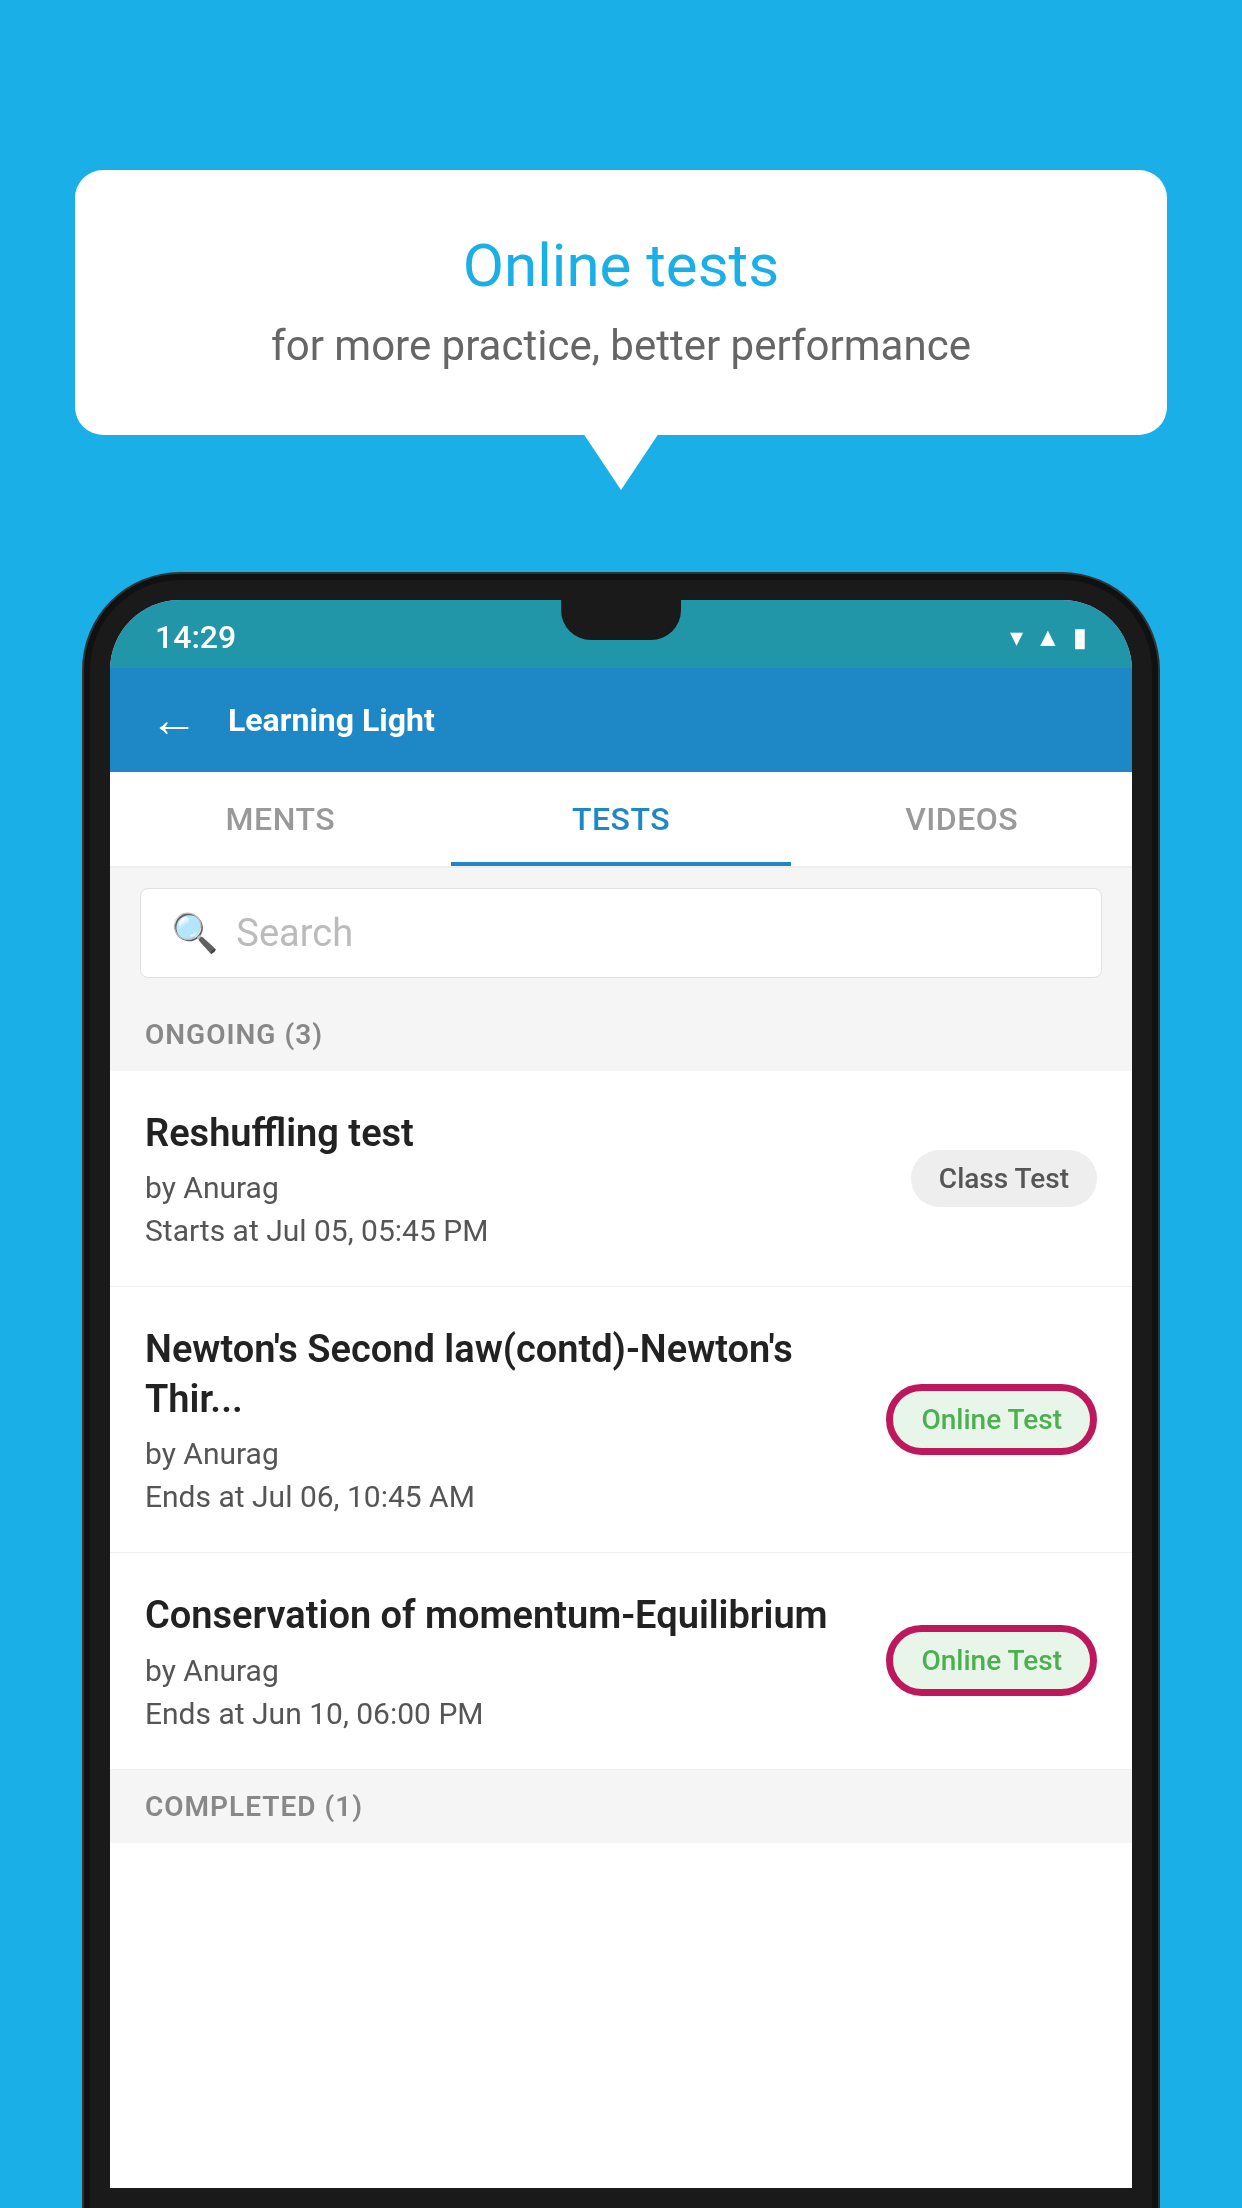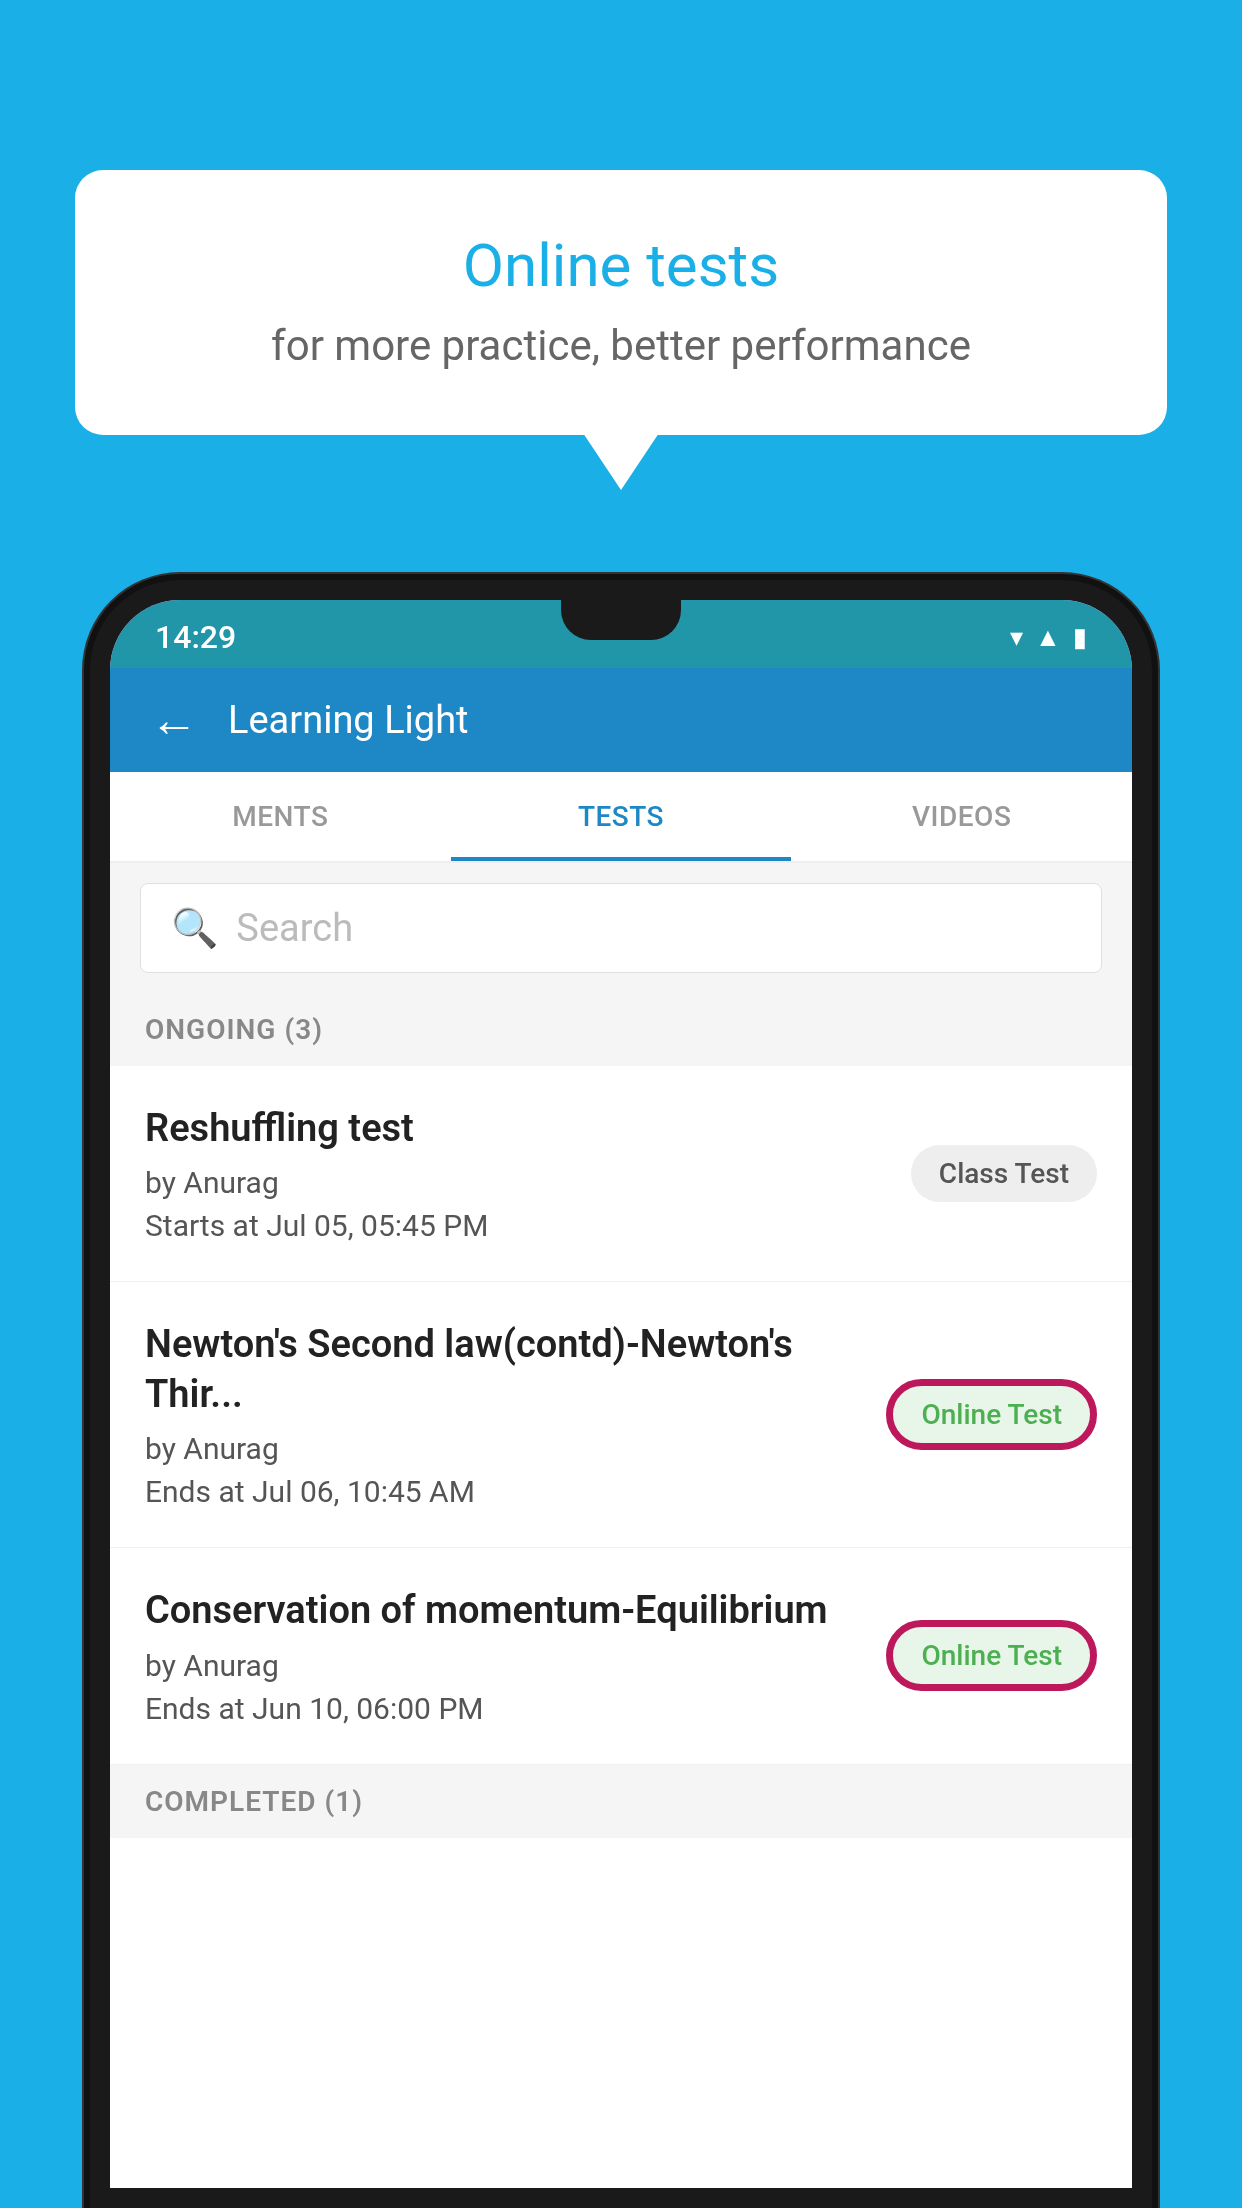--- a/index.html
+++ b/index.html
@@ -117,37 +117,37 @@
       gap: 30px;
       flex-shrink: 0;
     }
     .back-arrow {
       color: white;
       font-size: 48px;
       line-height: 1;
     }
     .app-bar-title {
       color: white;
-      font-size: 38px;
-      font-weight: 400;
+      font-size: 32px;
+      font-weight: 700;
     }
 
     
     .tabs-bar {
       background: white;
       display: flex;
       border-bottom: 2px solid #eee;
       flex-shrink: 0;
       overflow: hidden;
     }
     .tab-item {
       flex: 1;
       padding: 28px 8px;
       text-align: center;
-      font-size: 28px;
+      font-size: 32px;
       color: #999;
       font-weight: 500;
       letter-spacing: 0.5px;
       text-transform: uppercase;
       position: relative;
       cursor: pointer;
     }
     .tab-item.active {
       color: #1E88C7;
     }

